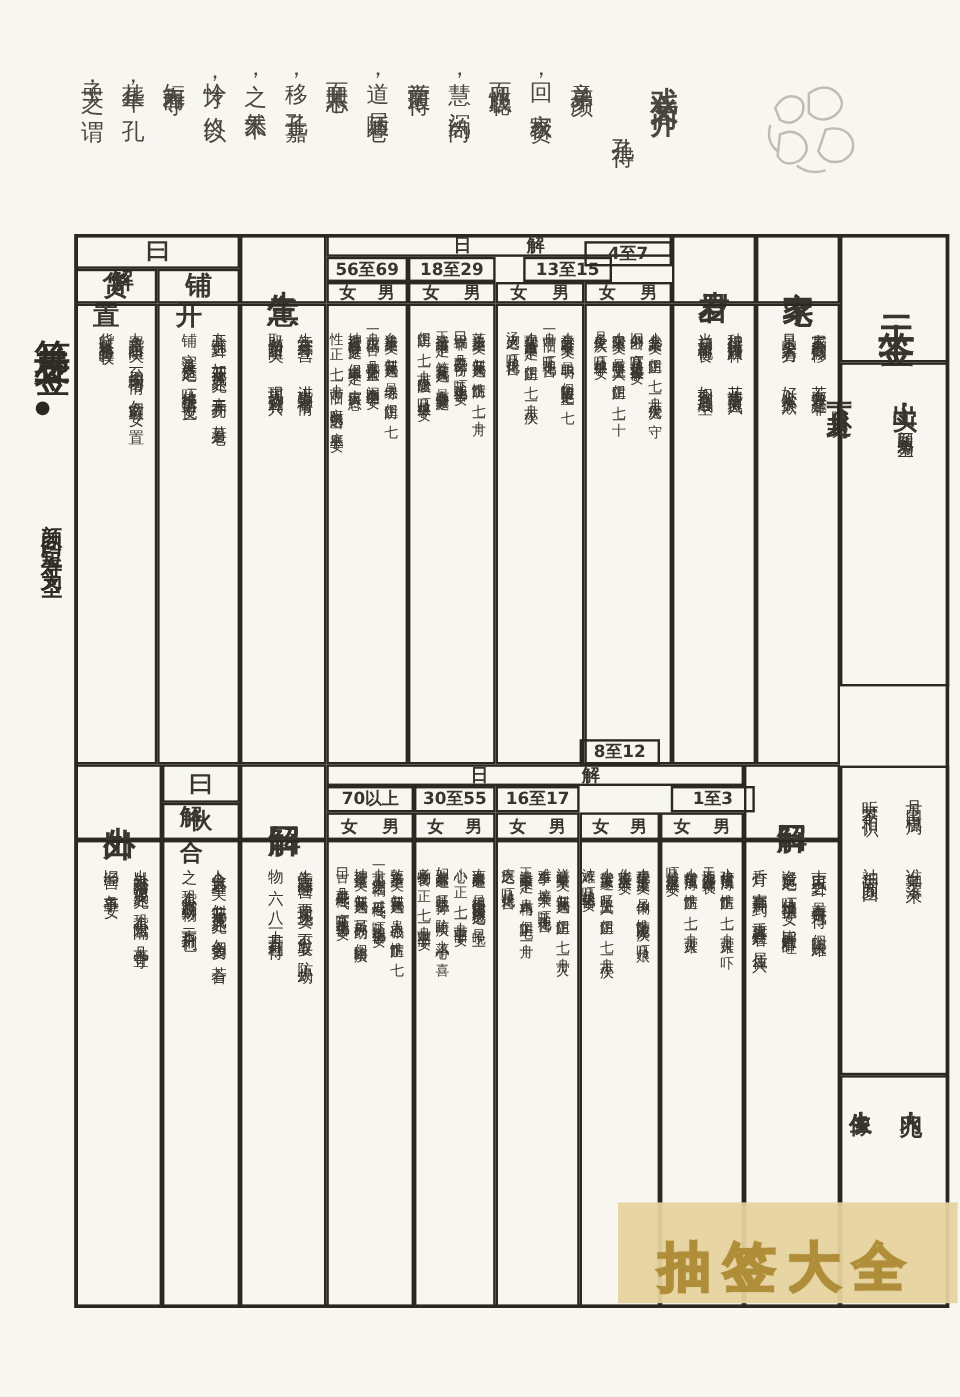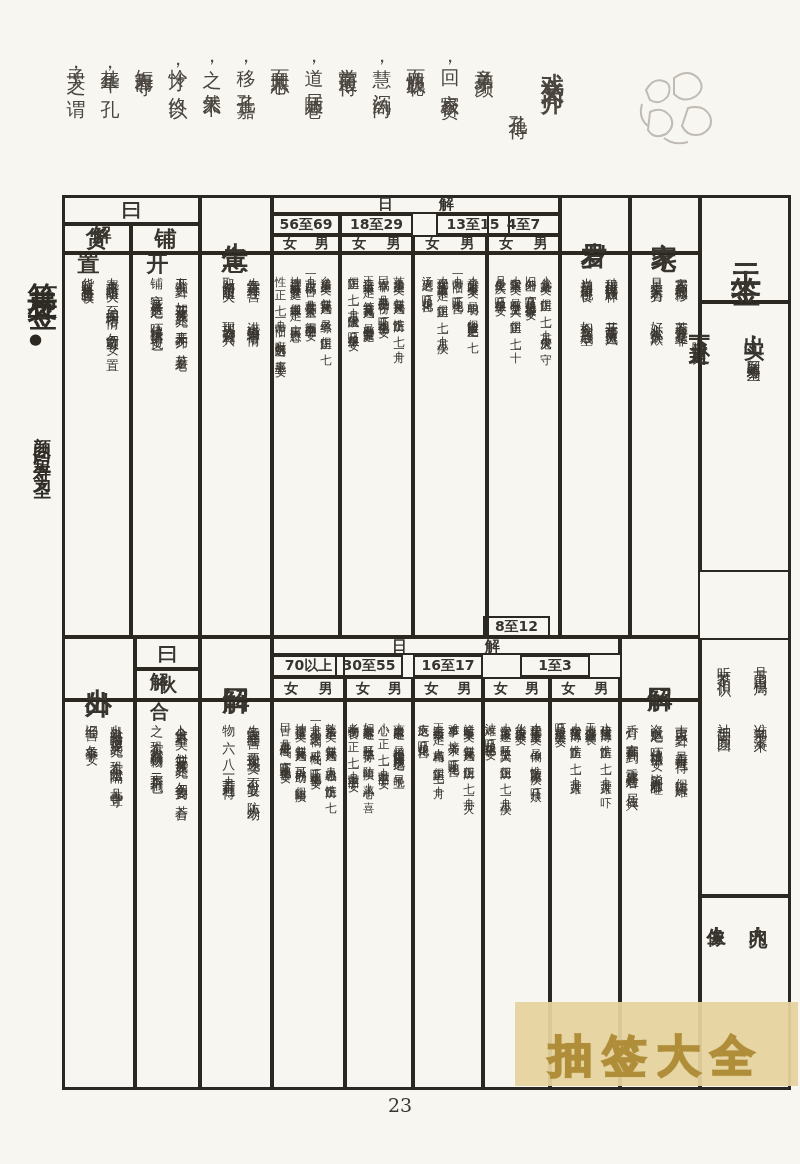--- a/index.html
+++ b/index.html
@@ -111,21 +111,21 @@
   <div class="cell h2 sp16" style="left:62px;top:224px;width:69px;height:29px;font-size:22px;line-height:25px;">货置</div>
   <div class="cell h2 sp16" style="left:131px;top:224px;width:69px;height:29px;font-size:22px;line-height:25px;">铺开</div>
 
   <div class="cell vhead" style="left:200px;top:195px;width:72px;height:58px;font-size:26px;letter-spacing:2px;">生意</div>
 
   <div class="cell h2 sp40" style="left:272px;top:195px;width:288px;height:19px;font-size:15px;line-height:15px;">日解</div>
 
   <div class="cell agelabel" style="left:272px;top:214px;width:68px;height:21px;">56至69</div>
   <div class="cell agelabel" style="left:340px;top:214px;width:73px;height:21px;">18至29</div>
   <div class="cell agelabel" style="left:436px;top:214px;width:74px;height:21px;">13至15</div>
-  <div class="cell agelabel" style="left:487px;top:214px;width:73px;height:21px;">4至7</div>
+  <div class="cell agelabel" style="left:487px;top:201px;width:73px;height:21px;">4至7</div>
 
   <div class="cell genders" style="left:272px;top:235px;width:68px;height:18px;">
     <span>女</span>
       <span>男</span>
     </div>
   <div class="cell genders" style="left:340px;top:235px;width:73px;height:18px;">
     <span>女</span>
       <span>男</span>
     </div>
   <div class="cell genders" style="left:413px;top:235px;width:74px;height:18px;">
@@ -188,24 +188,24 @@
     </div>
 
   <div class="cell vhead" style="left:62px;top:637px;width:73px;height:63px;font-size:27px;letter-spacing:2px;">出外</div>
   <div class="cell h2 sp16" style="left:135px;top:637px;width:65px;height:32px;font-size:19px;line-height:28px;">曰解</div>
   <div class="cell h2 sp16" style="left:135px;top:669px;width:65px;height:31px;font-size:19px;line-height:27px;">伙合</div>
   <div class="cell vhead" style="left:200px;top:637px;width:72px;height:63px;font-size:27px;letter-spacing:2px;">解曰</div>
 
   <div class="cell h2 sp80" style="left:272px;top:637px;width:348px;height:18px;font-size:15px;line-height:14px;">日解</div>
 
   <div class="cell agelabel" style="left:272px;top:655px;width:73px;height:22px;">70以上</div>
-  <div class="cell agelabel" style="left:335px;top:655px;width:68px;height:22px;">30至55</div>
+  <div class="cell agelabel" style="left:345px;top:655px;width:68px;height:22px;">30至55</div>
   <div class="cell agelabel" style="left:413px;top:655px;width:70px;height:22px;">16至17</div>
   <div class="cell agelabel" style="left:483px;top:616px;width:67px;height:22px;">8至12</div>
-  <div class="cell agelabel" style="left:520px;top:655px;width:70px;height:22px;">1至3</div>
+  <div class="cell agelabel" style="left:559px;top:655px;width:70px;height:22px;">1至3</div>
 
   <div class="cell genders" style="left:272px;top:677px;width:73px;height:23px;">
     <span>女</span>
       <span>男</span>
     </div>
   <div class="cell genders" style="left:345px;top:677px;width:68px;height:23px;">
     <span>女</span>
       <span>男</span>
     </div>
   <div class="cell genders" style="left:413px;top:677px;width:70px;height:23px;">
@@ -270,15 +270,14 @@
   <div class="cell vcell pad" style="left:620px;top:700px;width:80px;height:390px;">
       <div class="vline">吉宅人口之卦　虽有喜气可得　但防疾难</div>
       <div class="vline">盗贼之厄　吓佛祖保平安　皆因灶君不旺</div>
       <div class="vline">香灯　宜奉拜周到　重建新灶君　居住兴</div>
     </div>
 
   <div class="watermark">
     <span>抽签大全</span>
   </div>
 
-  <div class="pageno">23</div>
 
 </div>
 
 </body></html>

